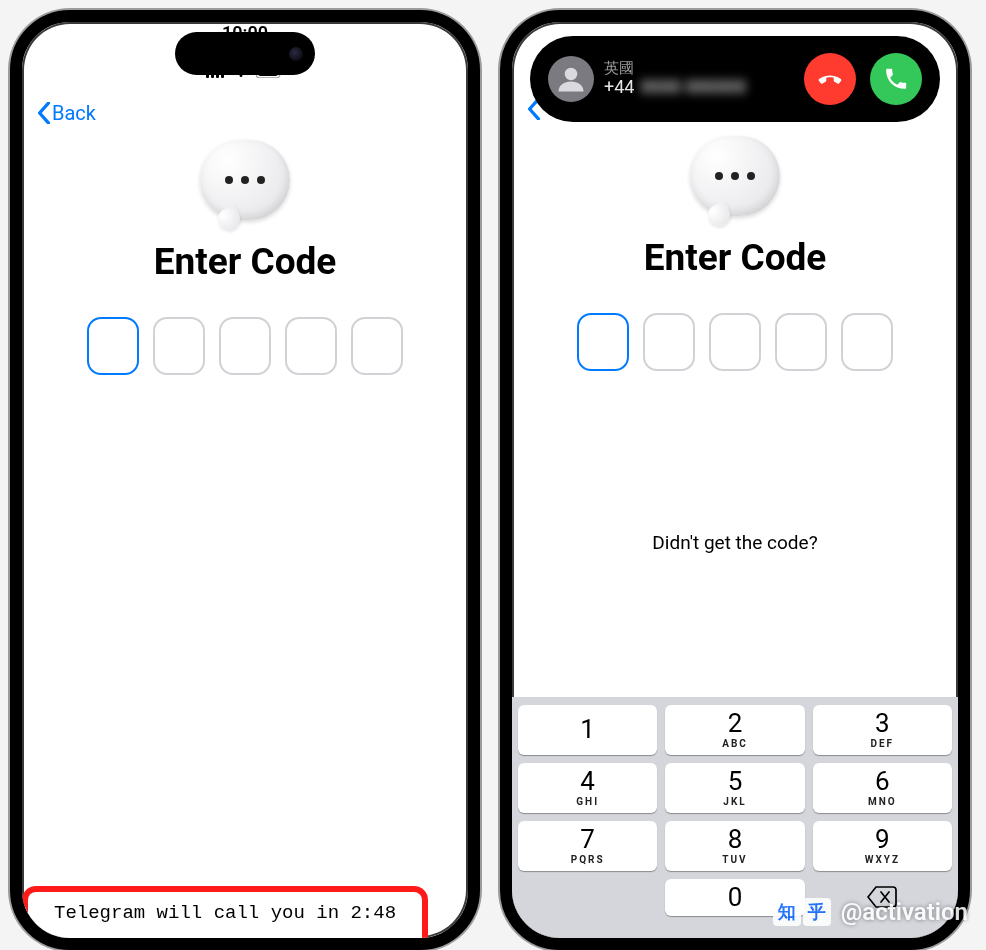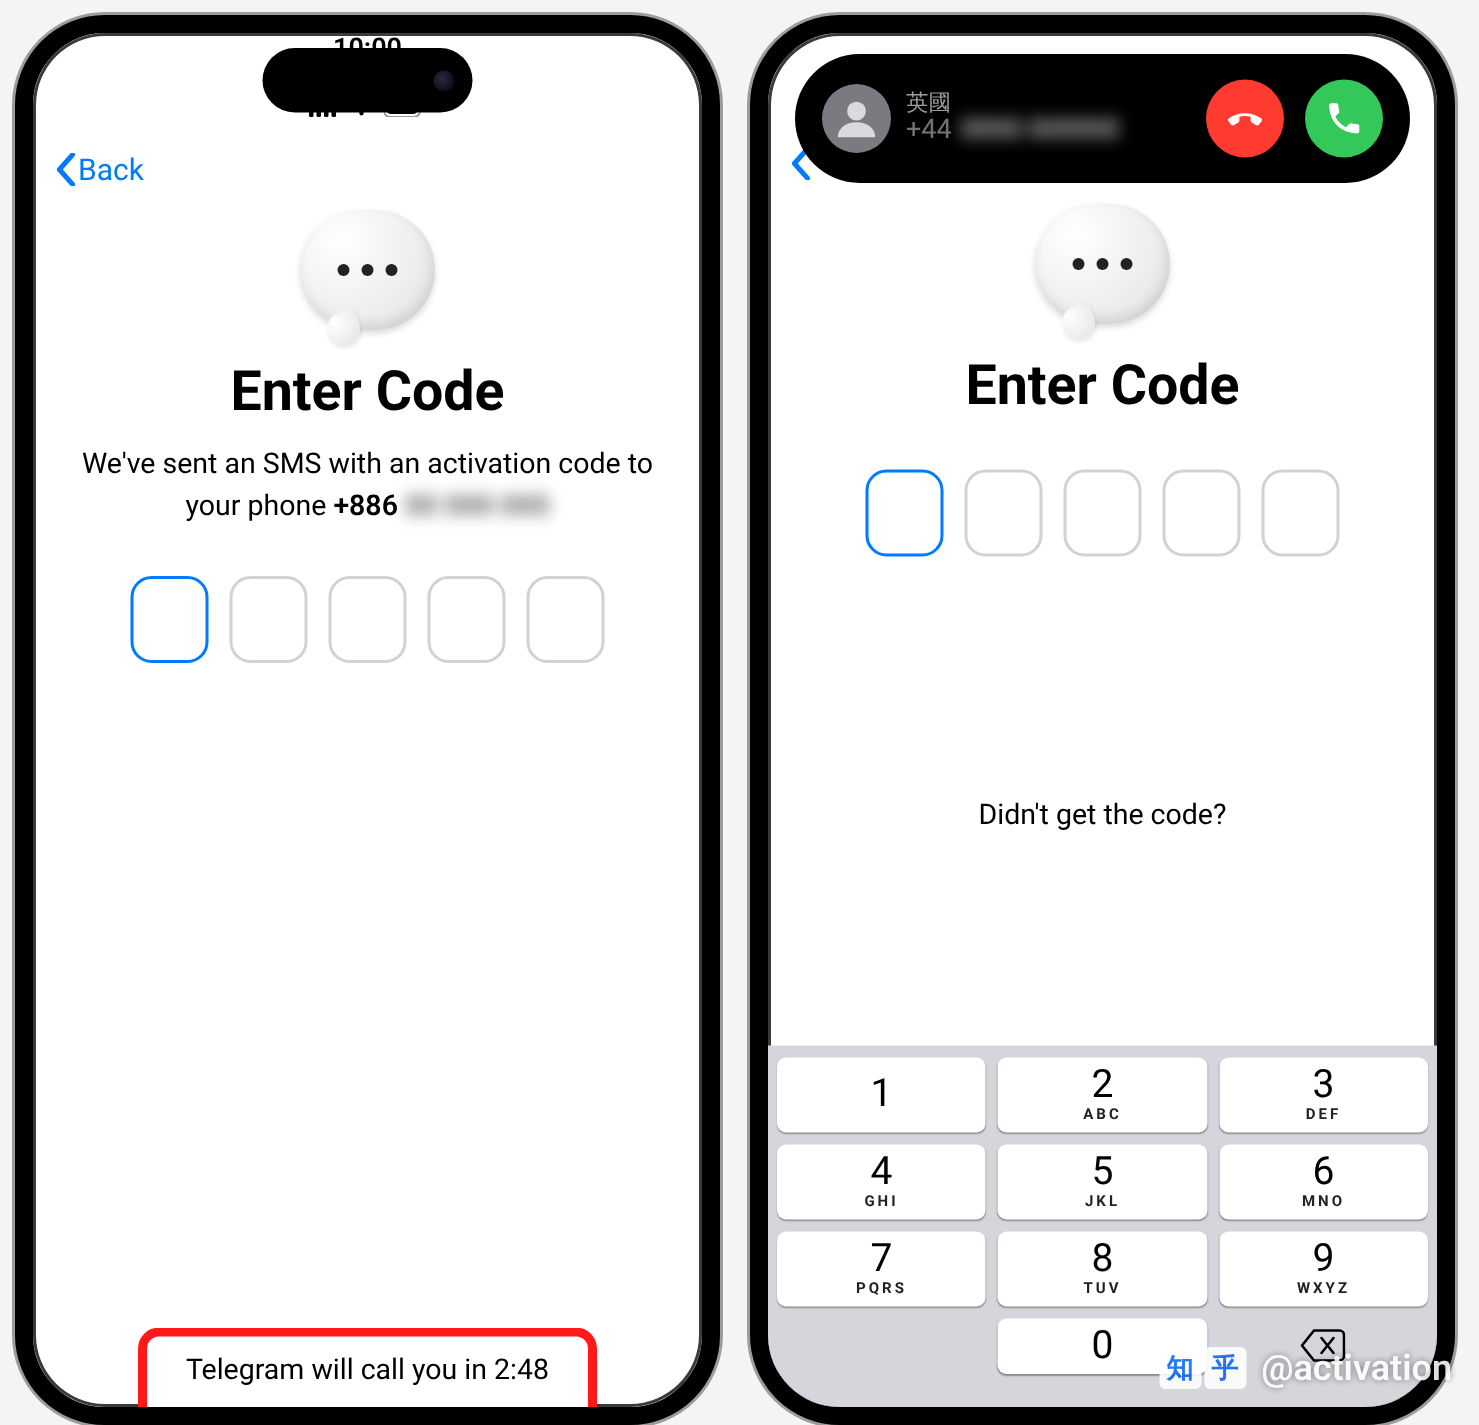--- a/index.html
+++ b/index.html
@@ -54,21 +54,21 @@
   }
   .island .call-left { display:flex; align-items:center; gap:10px; }
   .island .avatar {
     width: 46px; height:46px; border-radius:50%;
     background:#7a7a80; display:flex; align-items:center; justify-content:center;
   }
   .island .call-info { color:#fff; line-height:1.15; }
   .island .call-country { color:#9c9c9e; font-size:15px; }
   .island .call-number { font-size:18px; filter: blur(5px); color:#fff; }
   .island .call-number-row { display:flex; align-items:center; gap:6px;}
-  .island .call-plus { color:#737373; font-size:18px; }
+  .island .call-plus { color:#e5e5e5; font-size:18px; }
   .island .call-btns { display:flex; gap:14px; }
   .call-btn { width:52px; height:52px; border-radius:50%; display:flex; align-items:center; justify-content:center; }
   .call-decline { background:#ff3b30; }
   .call-accept  { background:#34c759; }
 
   .status-bar {
     display: flex;
     justify-content: space-between;
     align-items: center;
     padding: 0 32px;
@@ -118,21 +118,21 @@
   }
   .code-box{
     width:52px; height:58px; border:2px solid #d1d1d6; border-radius:14px;
   }
   .code-box.active{ border-color:#007aff; }
 
   .link{
     text-align:center; color:#000000; font-size:19px; margin-top:160px;
   }
   .call-footer{
-    position:absolute; bottom:0; left:0; right:0; display:flex; justify-content:center;
+    position:absolute; bottom:0; left:0; right:0; display:flex; font-family:Liberation Mono, monospace;
   }
   .call-footer .red-box{
     border:6px solid #ff1a1a; border-radius:14px;
     background:#fff; padding:10px 26px 20px; font-size:19px;
     border-bottom:none; border-bottom-left-radius:0; border-bottom-right-radius:0;
     margin-bottom:-6px;
   }
 
   
   .keypad{
@@ -219,24 +219,20 @@
         <div class="dots">
           <span></span>
           <span></span>
           <span></span>
         </div>
       </div>
   </div>
 
   <h1 class="title">Enter Code</h1>
 
-  <div class="subtitle">
-    <span>We've sent an SMS with an activation code to your phone </span><b>+886</b>
-    <b class="blur-num">00 000 000</b>
-  </div>
 
   <div class="code-row">
     <div class="code-box active"></div>
     <div class="code-box"></div>
     <div class="code-box"></div>
     <div class="code-box"></div>
     <div class="code-box"></div>
   </div>
 
   <div class="call-footer">

